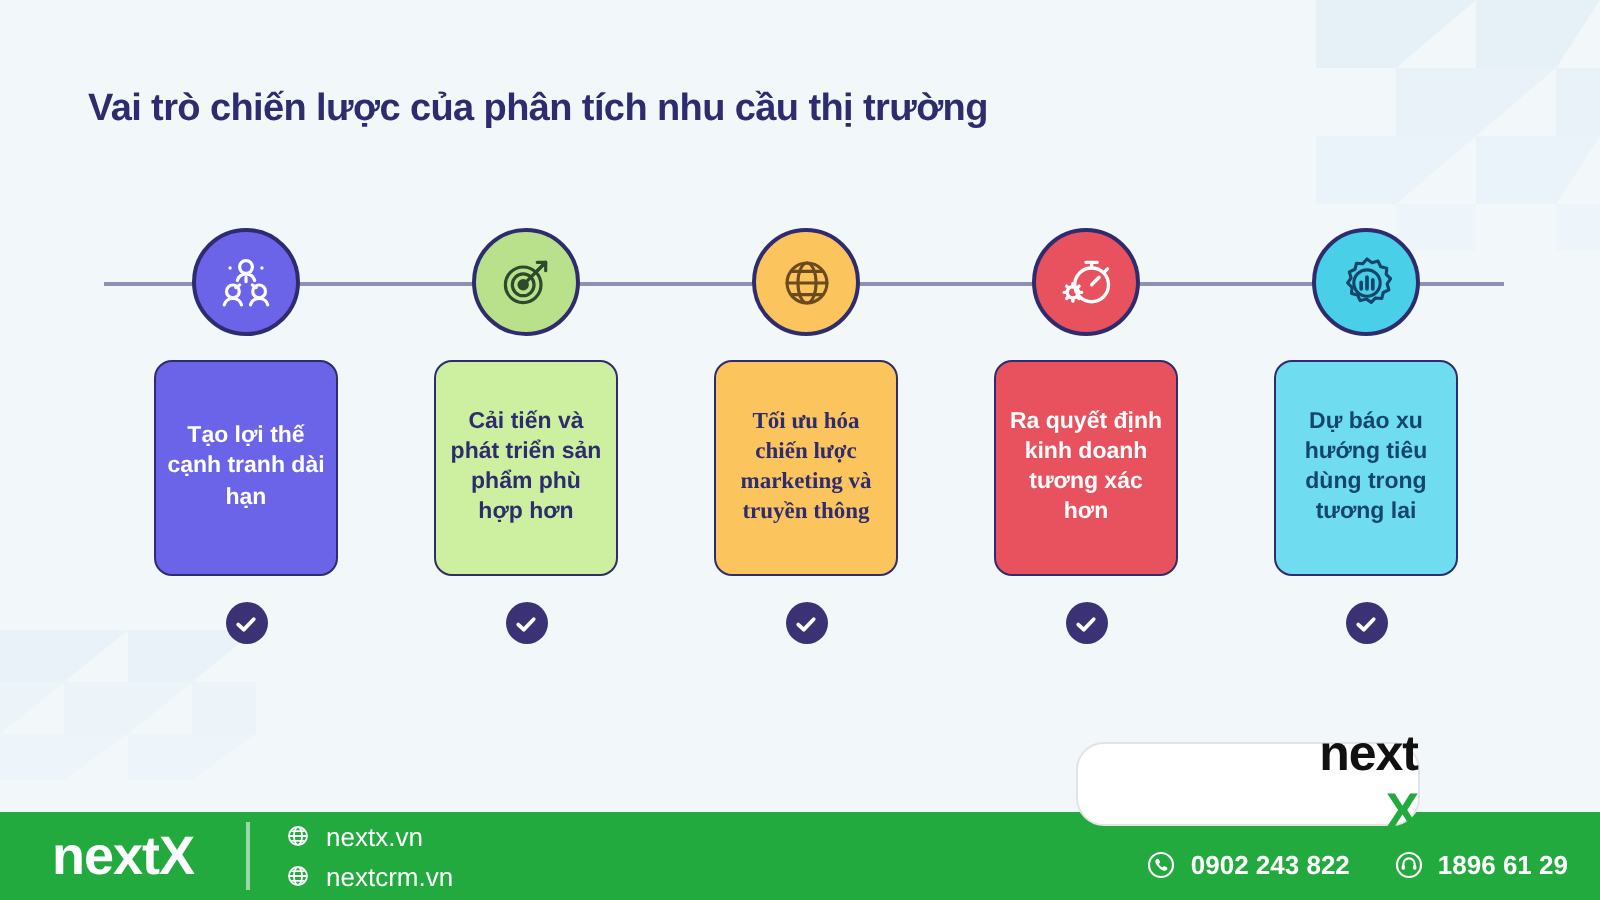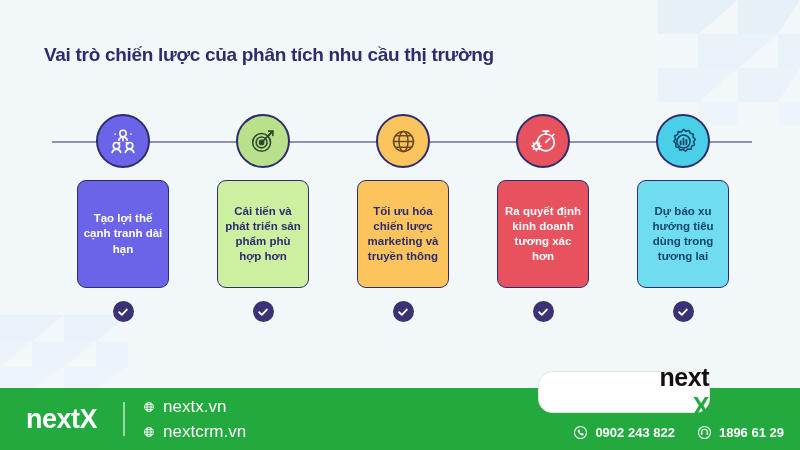--- a/index.html
+++ b/index.html
@@ -115,21 +115,21 @@
     align-items: center;
     justify-content: center;
   }
 
   
   .footer {
     position: absolute;
     left: 0;
     bottom: 0;
     width: 800px;
-    height: 62px;
+    height: 44px;
     background: #22aa3f;
     display: flex;
     align-items: center;
   }
   .footer-logo {
     margin-left: 26px;
     font-size: 27px;
     font-weight: bold;
     color: #ffffff;
     letter-spacing: -0.5px;
@@ -145,21 +145,21 @@
     display: flex;
     flex-direction: column;
     justify-content: center;
     gap: 5px;
   }
   .site-row {
     display: flex;
     align-items: center;
     gap: 8px;
     color: #ffffff;
-    font-size: 17px;
+    font-size: 13px;
   }
   .footer-right {
     position: absolute;
     right: 16px;
     bottom: 10px;
     display: flex;
     align-items: flex-end;
     gap: 22px;
   }
   .phone-row {
@@ -279,21 +279,21 @@
 
   <div class="col" style="left:343px;">
     <div class="icon-circle" style="background:#fcc45c;">
       <svg width="29" height="29" viewBox="0 0 32 32" fill="none" stroke="#6b4a1e" stroke-width="1.7">
         <circle cx="16" cy="16" r="11"></circle>
         <ellipse cx="16" cy="16" rx="5" ry="11"></ellipse>
         <path d="M5 16h22M7.3 9.6h17.4M7.3 22.4h17.4" stroke-linecap="round"></path>
       </svg>
     </div>
     <div class="card" style="background:#fcc45c;">
-      <span class="card-text" style="color:#2e2c6e;">Tối ưu hóa chiến lược marketing và truyền thông</span>
+      <span class="card-text" style="color:#2e2c6e;font-family:Liberation Serif, serif;">Tối ưu hóa chiến lược marketing và truyền thông</span>
     </div>
     <div class="check">
       <svg width="12" height="12" viewBox="0 0 14 14" fill="none" stroke="#ffffff" stroke-width="2.2" stroke-linecap="round" stroke-linejoin="round">
         <path d="M2.5 7.3 L5.7 10.3 L11.5 4.2"></path>
       </svg>
     </div>
   </div>
 
   <div class="col" style="left:483px;">
     <div class="icon-circle" style="background:#e8525e;">

